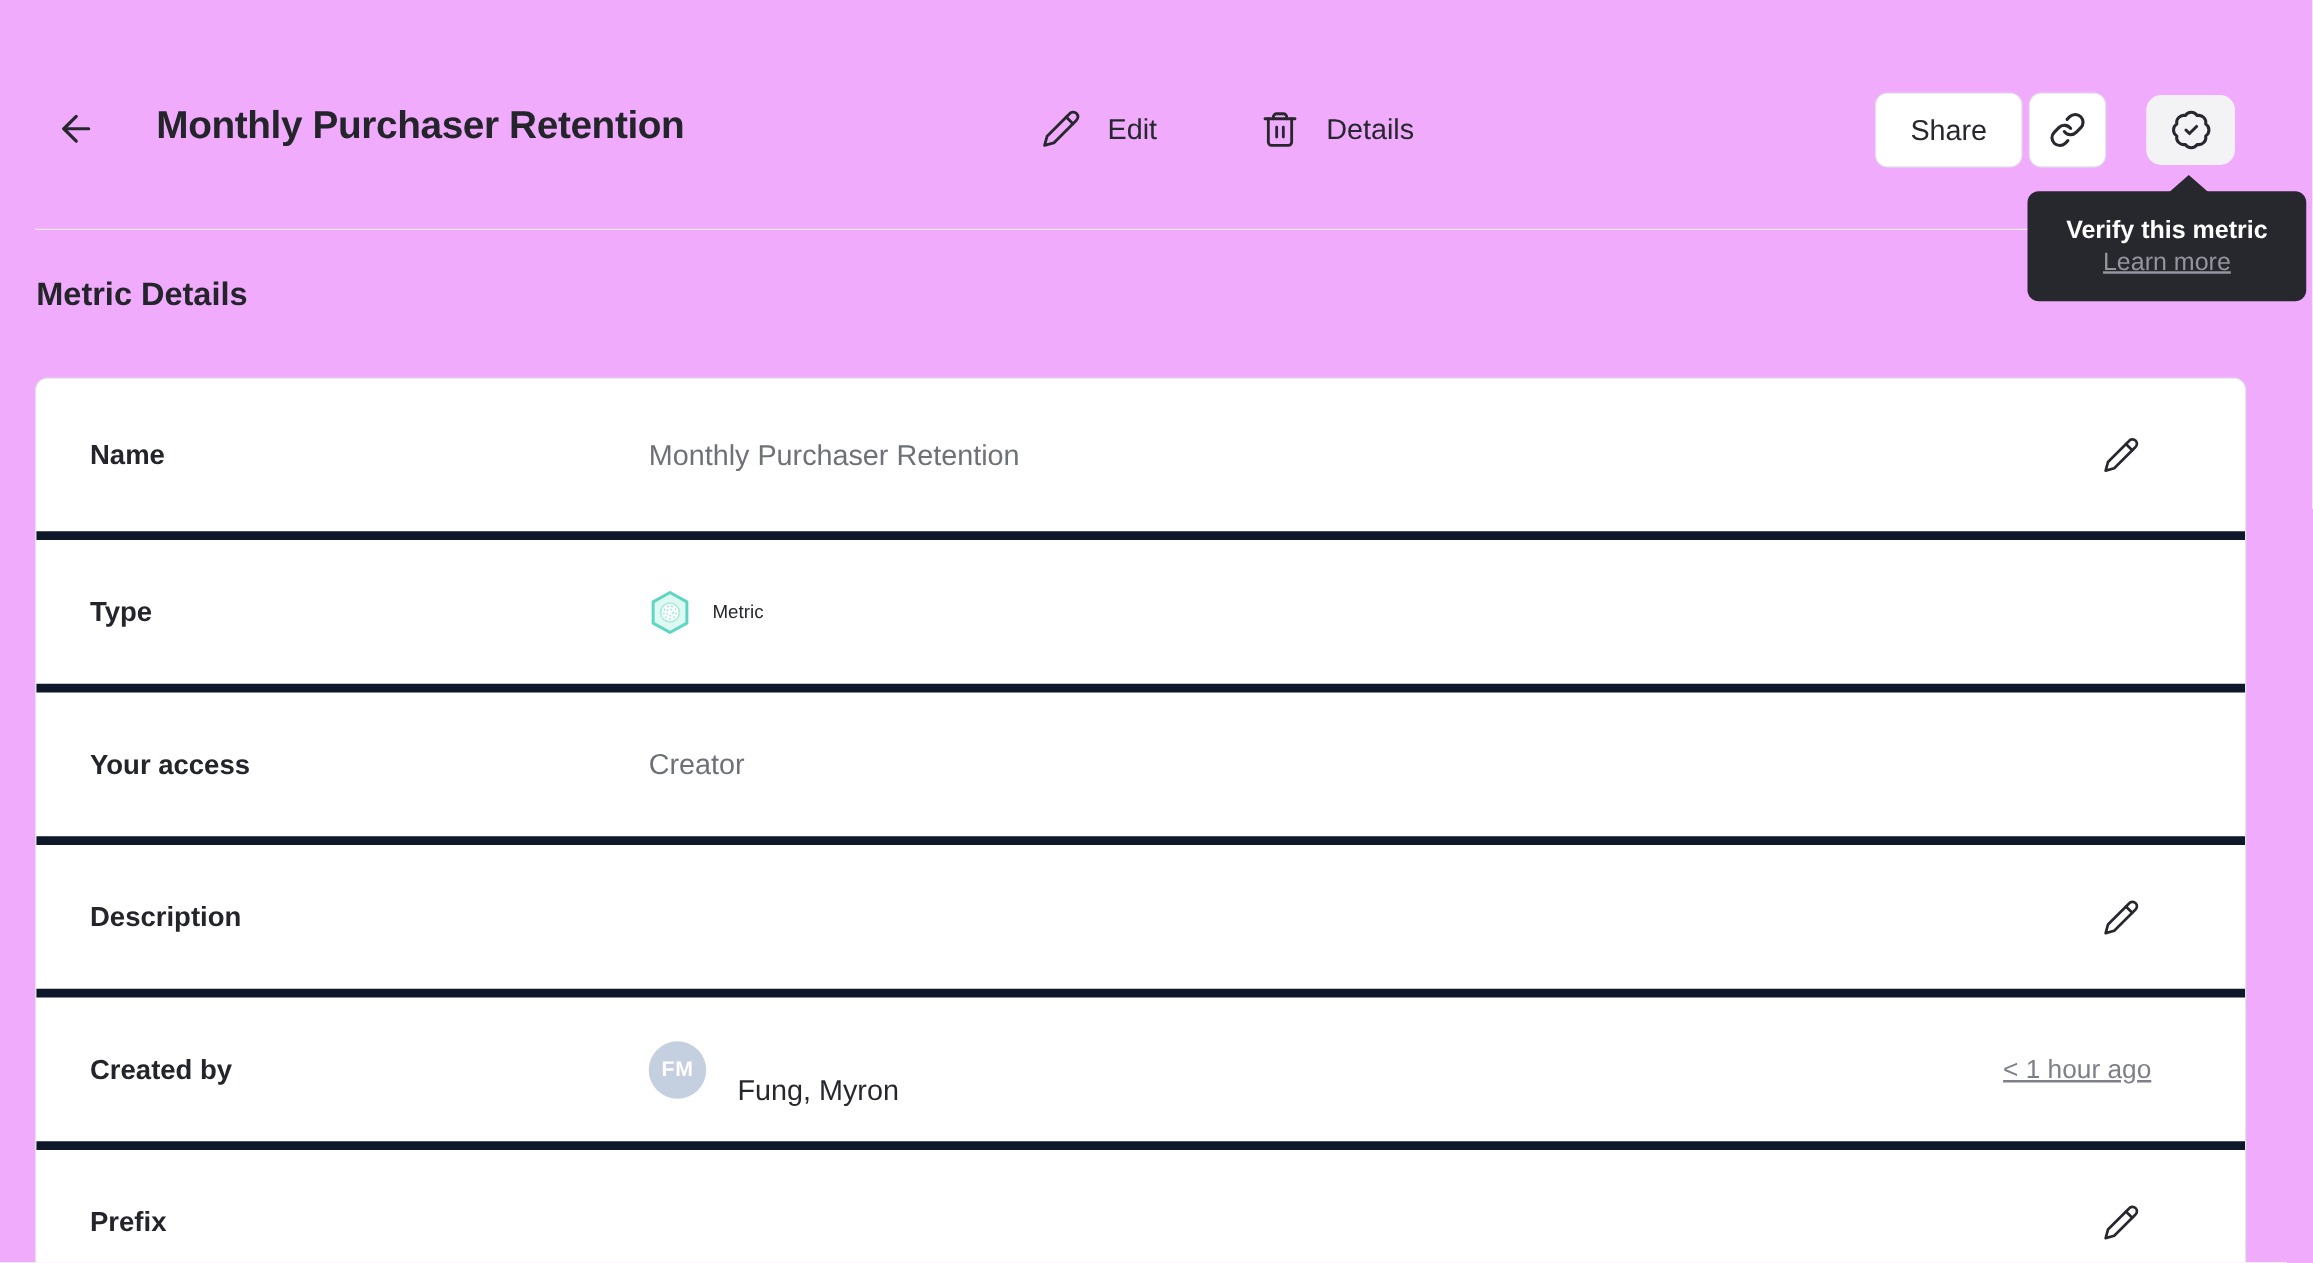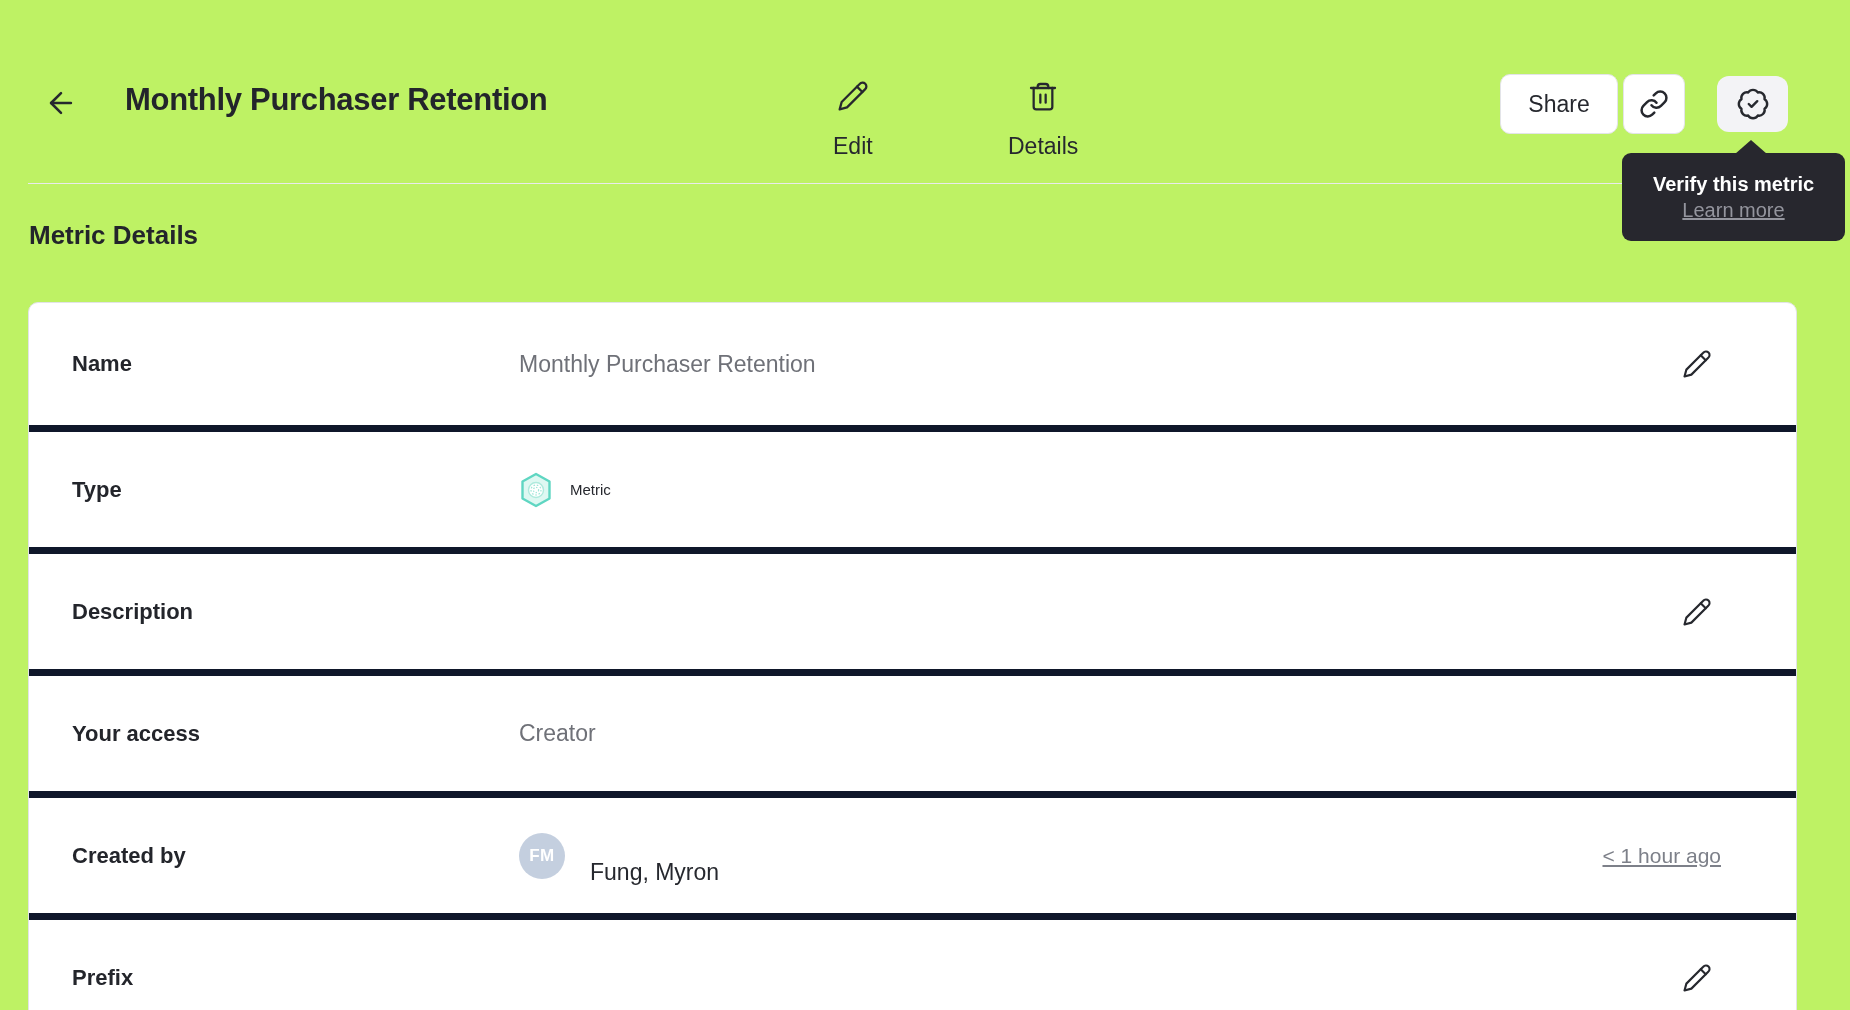--- a/index.html
+++ b/index.html
@@ -1,29 +1,29 @@
 <!DOCTYPE html>
 <html><head>
 <meta charset="utf-8">
 <style>
   * { margin:0; padding:0; box-sizing:border-box; }
   html,body { width:1850px; height:1010px; overflow:hidden; background:#ffffff;
               font-family:"Liberation Sans", sans-serif; }
-  .stage { position:relative; width:1850px; height:1010px; background:#bef264; }
+  .stage { position:relative; width:1850px; height:1010px; background:#f0abfc; }
 
   
   .back-btn { position:absolute; left:40px; top:82px; width:42px; height:42px;
               display:flex; align-items:center; justify-content:center; cursor:pointer;
               background:none; border:none; }
   .page-title { position:absolute; left:125px; top:82px; font-size:31px; font-weight:700;
                 color:#23252b; letter-spacing:-0.3px; }
 
   .action { position:absolute; top:80px; height:46px; display:flex; align-items:center;
             gap:21px; cursor:pointer; background:none; border:none;
-            font-family:"Liberation Sans", sans-serif;flex-direction:column; }
+            font-family:"Liberation Sans", sans-serif; }
   .action .lbl { font-size:23px; color:#26282e; font-weight:400; }
   .act-edit { left:833px; }
   .act-delete { left:1008px; }
   .act-insights { left:1208px; }
 
   .btn { position:absolute; top:74px; height:60px; background:#fff;
          border:1px solid #e3e4e8; border-radius:10px; display:flex; align-items:center;
          justify-content:center; cursor:pointer; font-family:"Liberation Sans", sans-serif; }
   .btn-share { left:1500px; width:118px; font-size:23px; color:#26282e; }
   .btn-link  { left:1623px; width:62px; }
@@ -164,42 +164,42 @@
               <circle cx="17" cy="18" r="7.5" fill="#ffffff" stroke="#aeeadd" stroke-width="1.4"></circle>
               <circle cx="17" cy="18" r="5" fill="none" stroke="#9fe6d7" stroke-width="1.2" stroke-dasharray="1.6 1.8"></circle>
               <circle cx="17" cy="18" r="2.6" fill="none" stroke="#9fe6d7" stroke-width="1.2" stroke-dasharray="1.4 1.6"></circle>
             </svg>
         </span>
         <span class="val-dark">Metric</span>
       </span>
     </div>
 
     <div class="row">
+      <span class="label">Your access</span>
+      <span class="value-area">
+          <span class="val-gray">Creator</span>
+        </span>
+    </div>
+
+    <div class="row">
       <span class="label">Description</span>
       <span class="value-area">
           <span class="val-gray"></span>
         </span>
       <button class="row-edit">
         <span>
           <svg class="ic" width="30" height="30" viewBox="0 0 24 24" fill="none" stroke="#26282e" stroke-width="1.7" stroke-linecap="round" stroke-linejoin="round">
               <path d="M17 3a2.85 2.83 0 1 1 4 4L7.5 20.5 2 22l1.5-5.5Z"></path>
               <path d="m15 5 4 4"></path>
             </svg>
         </span>
       </button>
     </div>
 
     <div class="row">
-      <span class="label">Your access</span>
-      <span class="value-area">
-          <span class="val-gray">Creator</span>
-        </span>
-    </div>
-
-    <div class="row">
       <span class="label">Created by</span>
       <span class="value-area">
         <span class="avatar">FM</span>
         <span class="created-name">Fung, Myron</span>
       </span>
       <span class="timestamp">&lt; 1 hour ago</span>
     </div>
 
     <div class="row">
       <span class="label">Prefix</span>

